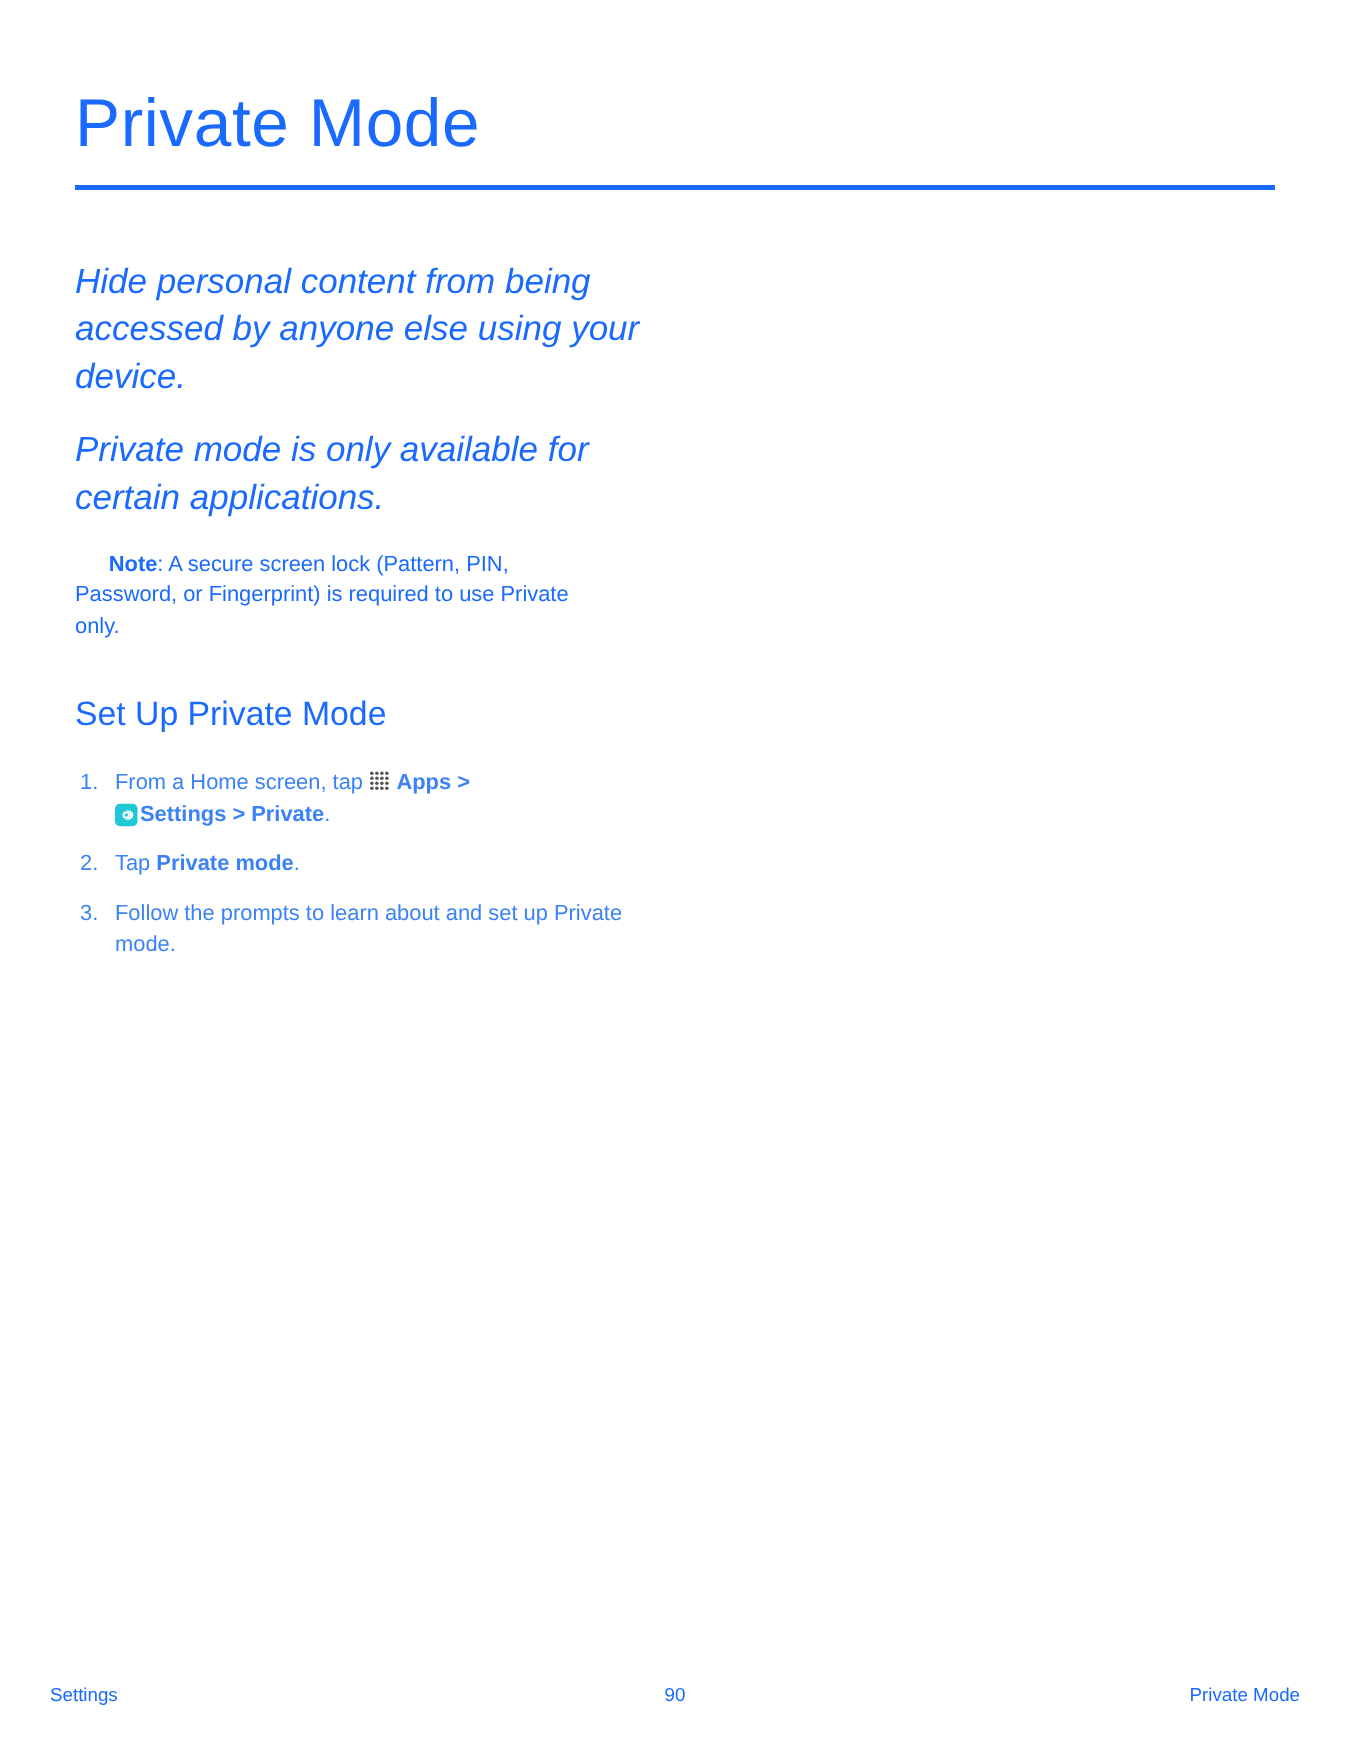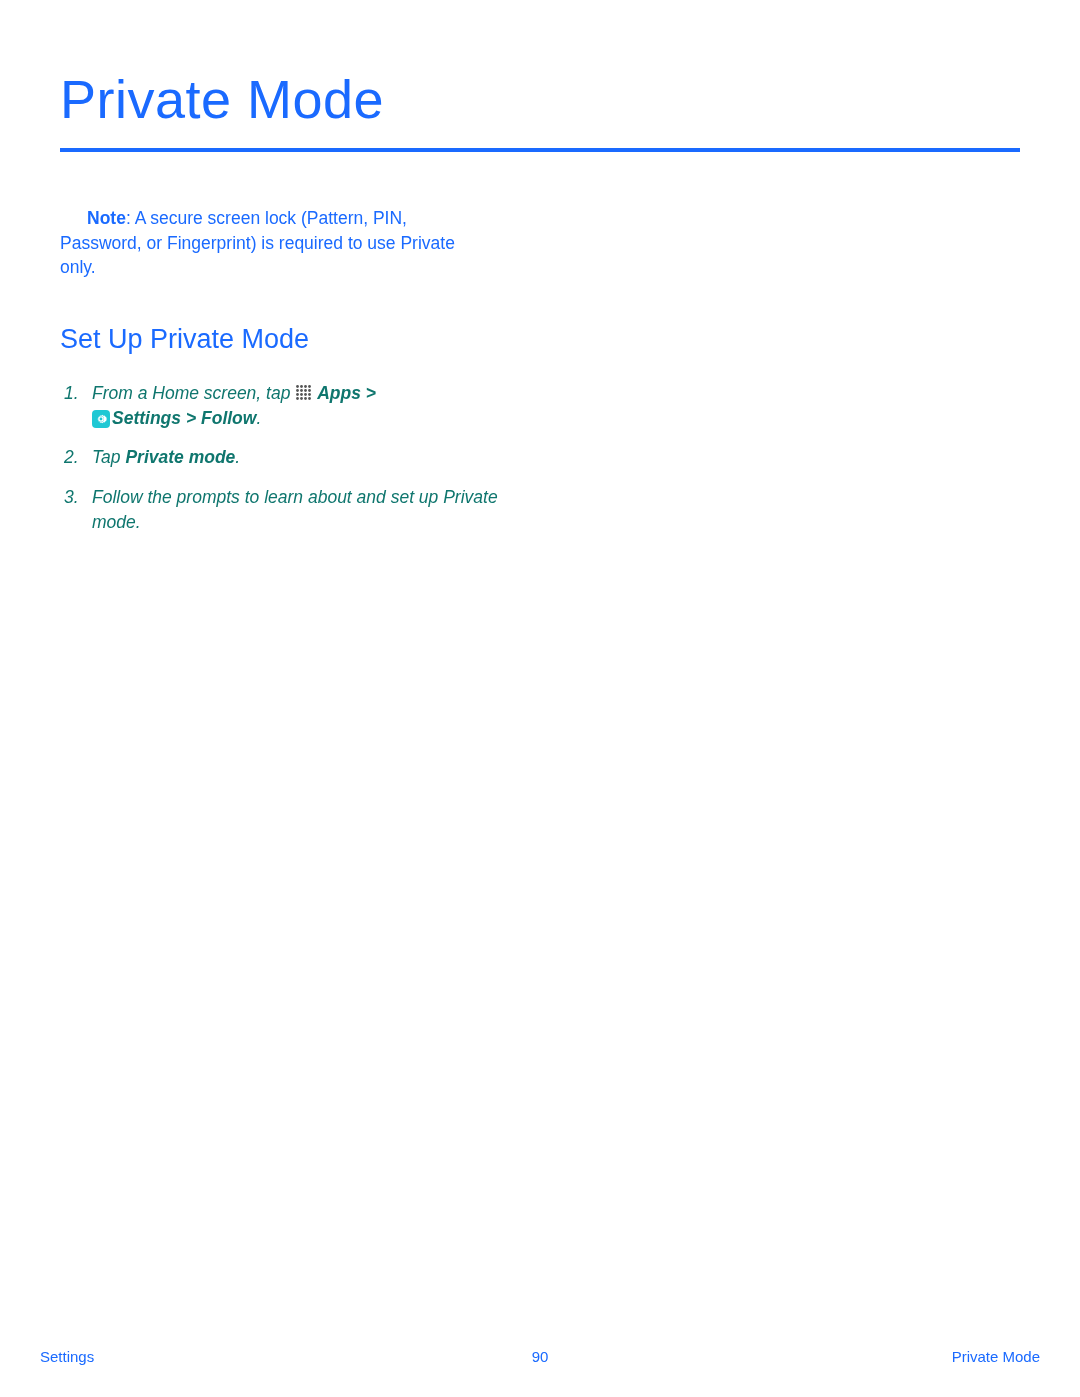--- a/index.html
+++ b/index.html
@@ -53,23 +53,22 @@
       color: #1a6aff;
       font-size: 27px;
       font-weight: 400;
       margin-top: 44px;
       margin-bottom: 26px;
     }
     .steps {
       list-style: none;
       counter-reset: step;
       font-size: 17.5px;
-      color: #0f766e;
+      color: #3b82f6;
       max-width: 450px;
-      font-style: italic;
     }
     .steps li {
       counter-increment: step;
       position: relative;
       padding-left: 32px;
       margin-bottom: 14px;
       line-height: 1.45;
     }
     .steps li::before {
       content: counter(step) ".";
@@ -125,20 +124,22 @@
       transform: translateX(-50%);
     }
   </style>
 </head>
 <body>
 
 <h1 class="page-title">Private Mode</h1>
 <hr class="title-rule">
 
 <div class="intro">
+  <p>Hide personal content from being accessed by anyone else using your device.</p>
+  <p>Private mode is only available for certain applications.</p>
 </div>
 
 <p class="note">
   <span class="note-label">Note</span><span>: A secure screen lock (Pattern, PIN, Password, or Fingerprint) is required to use Private only.</span>
 </p>
 
 <h2 class="section-heading">Set Up Private Mode</h2>
 
 <ol class="steps">
   <li>
@@ -157,21 +158,21 @@
             <circle cx="10.5" cy="10.5" r="1.4"></circle>
             <circle cx="14.5" cy="10.5" r="1.4"></circle>
             <circle cx="2.5" cy="14.5" r="1.4"></circle>
             <circle cx="6.5" cy="14.5" r="1.4"></circle>
             <circle cx="10.5" cy="14.5" r="1.4"></circle>
             <circle cx="14.5" cy="14.5" r="1.4"></circle>
           </g>
         </svg></span> <span class="bold">Apps</span><span class="bold"> &gt; </span><br><span class="settings-icon"><svg viewBox="0 0 14 14">
           <path fill="#fff" d="M7 4.2a2.8 2.8 0 100 5.6 2.8 2.8 0 000-5.6zm0 4.2a1.4 1.4 0 110-2.8 1.4 1.4 0 010 2.8z"></path>
           <path fill="#fff" d="M12.2 7.8l1-.8-1-.8.2-1.3-1.3-.3-.5-1.2-1.3.3-1-.9-1 1-1.3-.3-.5 1.2-1.3.3.2 1.3-1 .8 1 .8-.2 1.3 1.3.3.5 1.2 1.3-.3 1 .9 1-1 1.3.3.5-1.2 1.3-.3-.2-1.3zM7 10a3 3 0 110-6 3 3 0 010 6z"></path>
-        </svg></span><span class="bold">Settings</span><span class="bold"> &gt; </span><span class="bold">Follow</span><span>.</span>
+        </svg></span><span class="bold">Settings</span><span class="bold"> &gt; </span><span class="bold">Private</span><span>.</span>
   </li>
   <li>
     <span>Tap </span><span class="bold">Private mode</span><span>.</span>
   </li>
   <li>Follow the prompts to learn about and set up Private mode.</li>
 </ol>
 
 <div class="footer">
   <span>Settings</span>
   <span class="footer-center">90</span>

